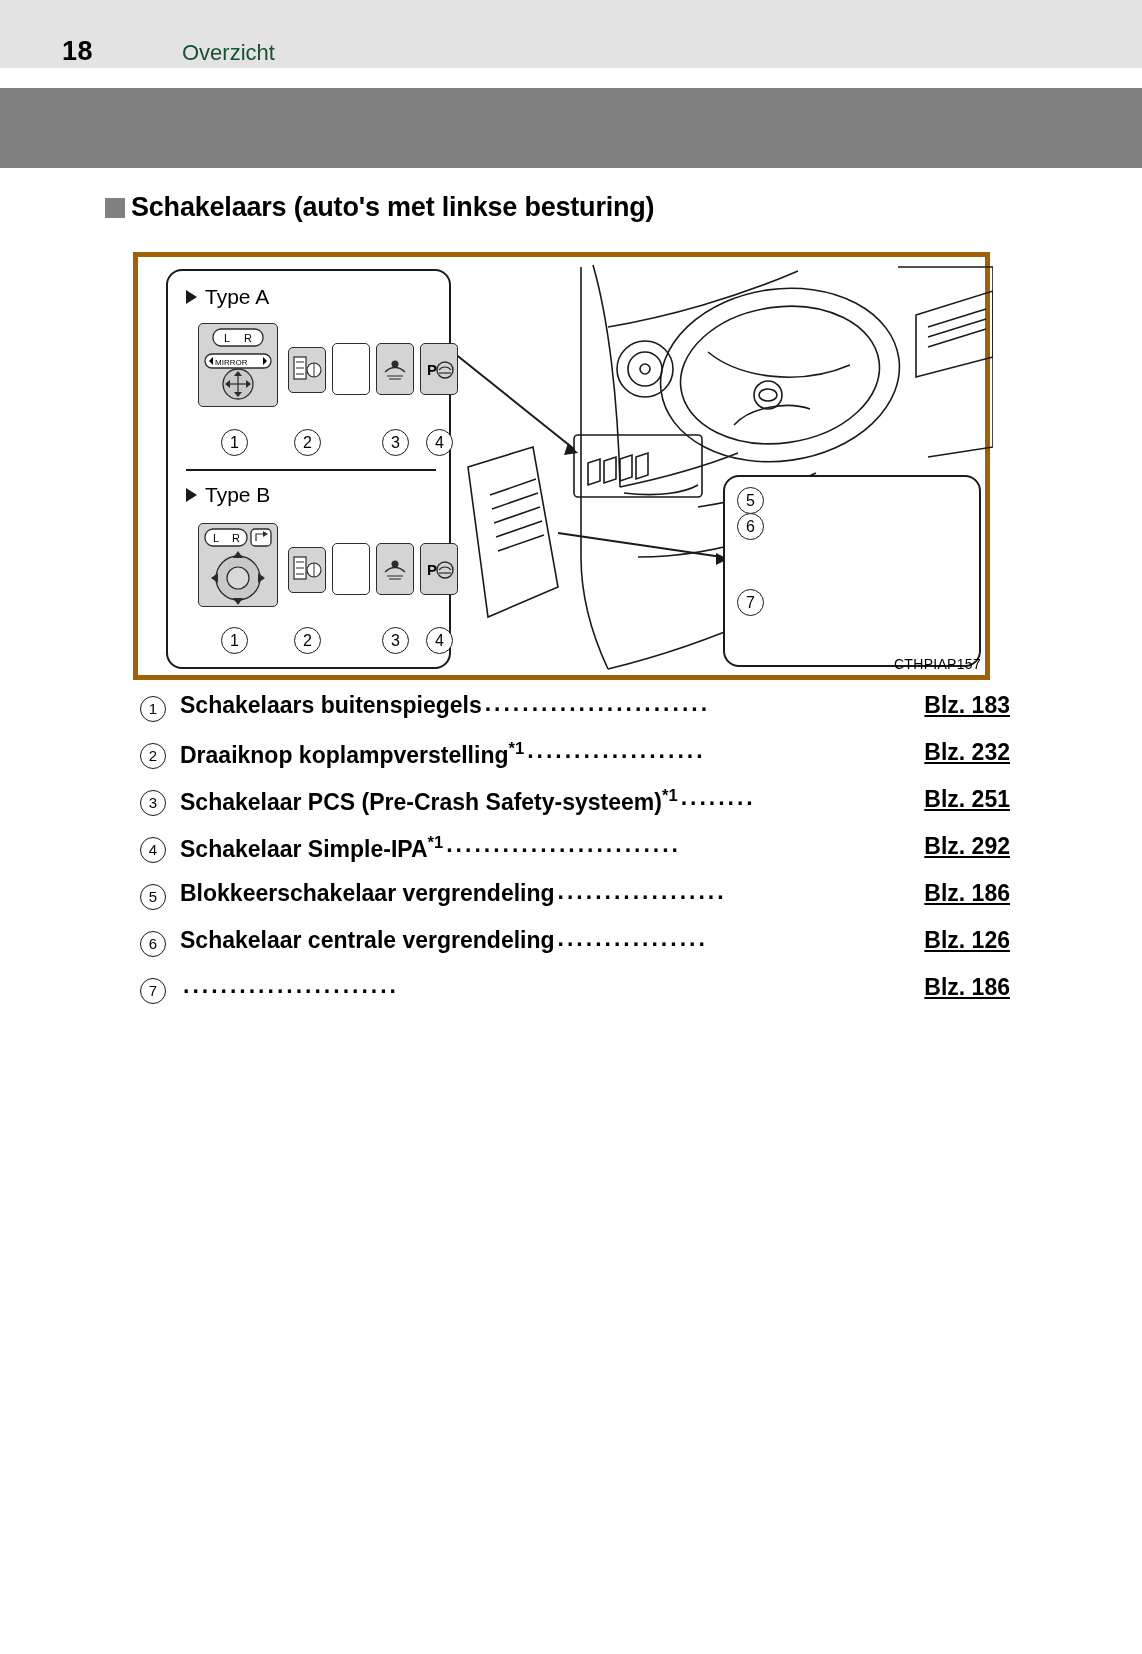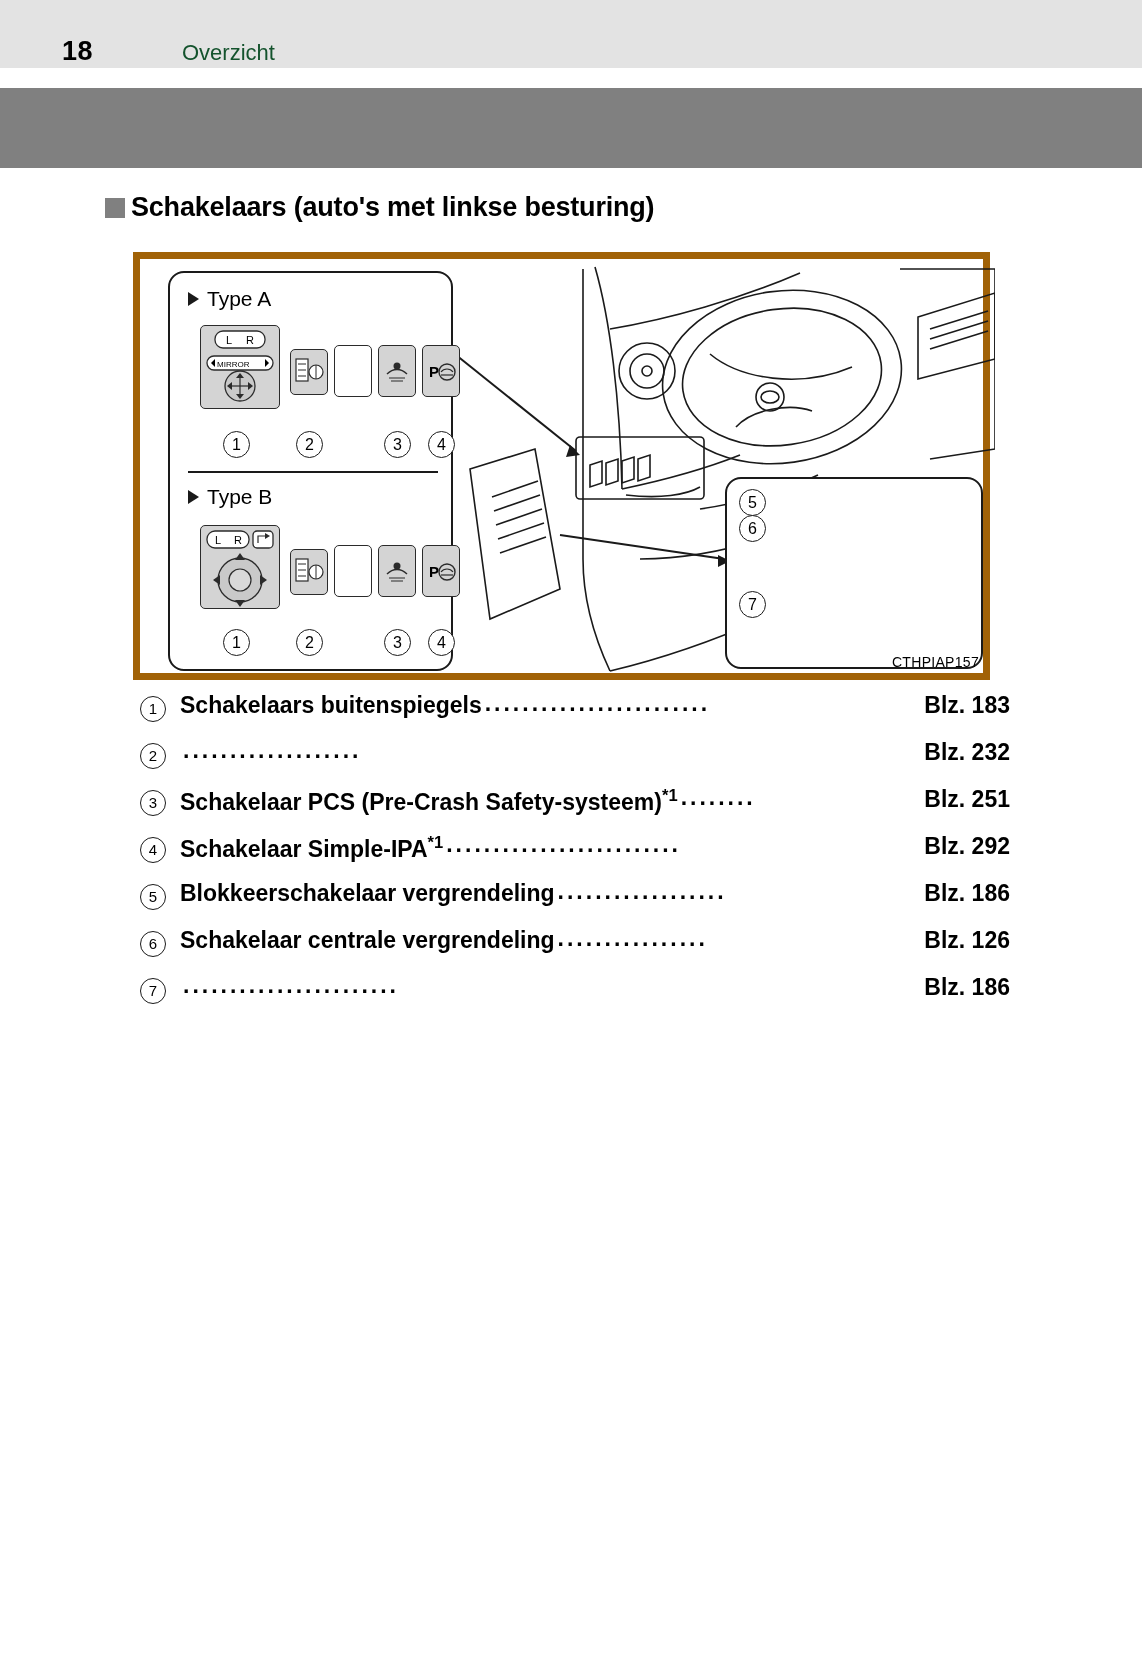--- a/index.html
+++ b/index.html
@@ -38,21 +38,21 @@
     width:20px; height:20px; background:#808080; margin-right:6px;
     display:inline-block;
   }
   .section-title {
     font-size:27px; font-weight:bold; letter-spacing:-0.2px;
   }
 
   
   .illus {
     position:absolute; left:133px; top:252px; width:857px; height:428px;
-    border:7px solid #a16207; background:#fff; box-sizing:border-box;
+    border:5px solid #a16207; background:#fff; box-sizing:border-box;
   }
   .illus-code {
     position:absolute; right:4px; bottom:3px;
     font-size:14px; letter-spacing:0.3px;
   }
 
   
   .panel-left {
     position:absolute; left:28px; top:12px; width:285px; height:400px;
     border:2.5px solid #1a1a1a; border-radius:16px; box-sizing:border-box;
@@ -100,21 +100,21 @@
     width:26px; height:26px; border:1.5px solid #1a1a1a; border-radius:50%;
     font-size:15px; font-weight:normal; line-height:24px; text-align:center;
     margin-right:14px; margin-top:4px; box-sizing:border-box;
   }
   .item .lbl { flex:0 0 auto; }
   .item .dots {
     flex:1 1 auto; overflow:hidden; white-space:nowrap;
     margin:0 3px; letter-spacing:3px; font-weight:bold;
     position:relative; top:-2px;
   }
-  .item .pg { flex:0 0 auto; }
+  .item .pg { flex:0 0 auto;text-decoration:underline; }
   sup { font-size:0.72em; }
   .star { font-weight:bold; }
 
   svg { display:block; }
 </style>
 </head>
 <body>
 
 <div class="page-header">
   <div class="page-number">18</div>
@@ -338,20 +338,21 @@
 
   <div class="item">
     <span class="circ">1</span>
     <span class="lbl">Schakelaars buitenspiegels</span>
     <span class="dots">........................</span>
     <span class="pg">Blz. 183</span>
   </div>
 
   <div class="item">
     <span class="circ">2</span>
+    <span class="lbl"><span>Draaiknop koplampverstelling</span><sup class="star">*1</sup></span>
     <span class="dots">...................</span>
     <span class="pg">Blz. 232</span>
   </div>
 
   <div class="item">
     <span class="circ">3</span>
     <span class="lbl"><span>Schakelaar PCS (Pre-Crash Safety-systeem)</span><sup class="star">*1</sup></span>
     <span class="dots">........</span>
     <span class="pg">Blz. 251</span>
   </div>

